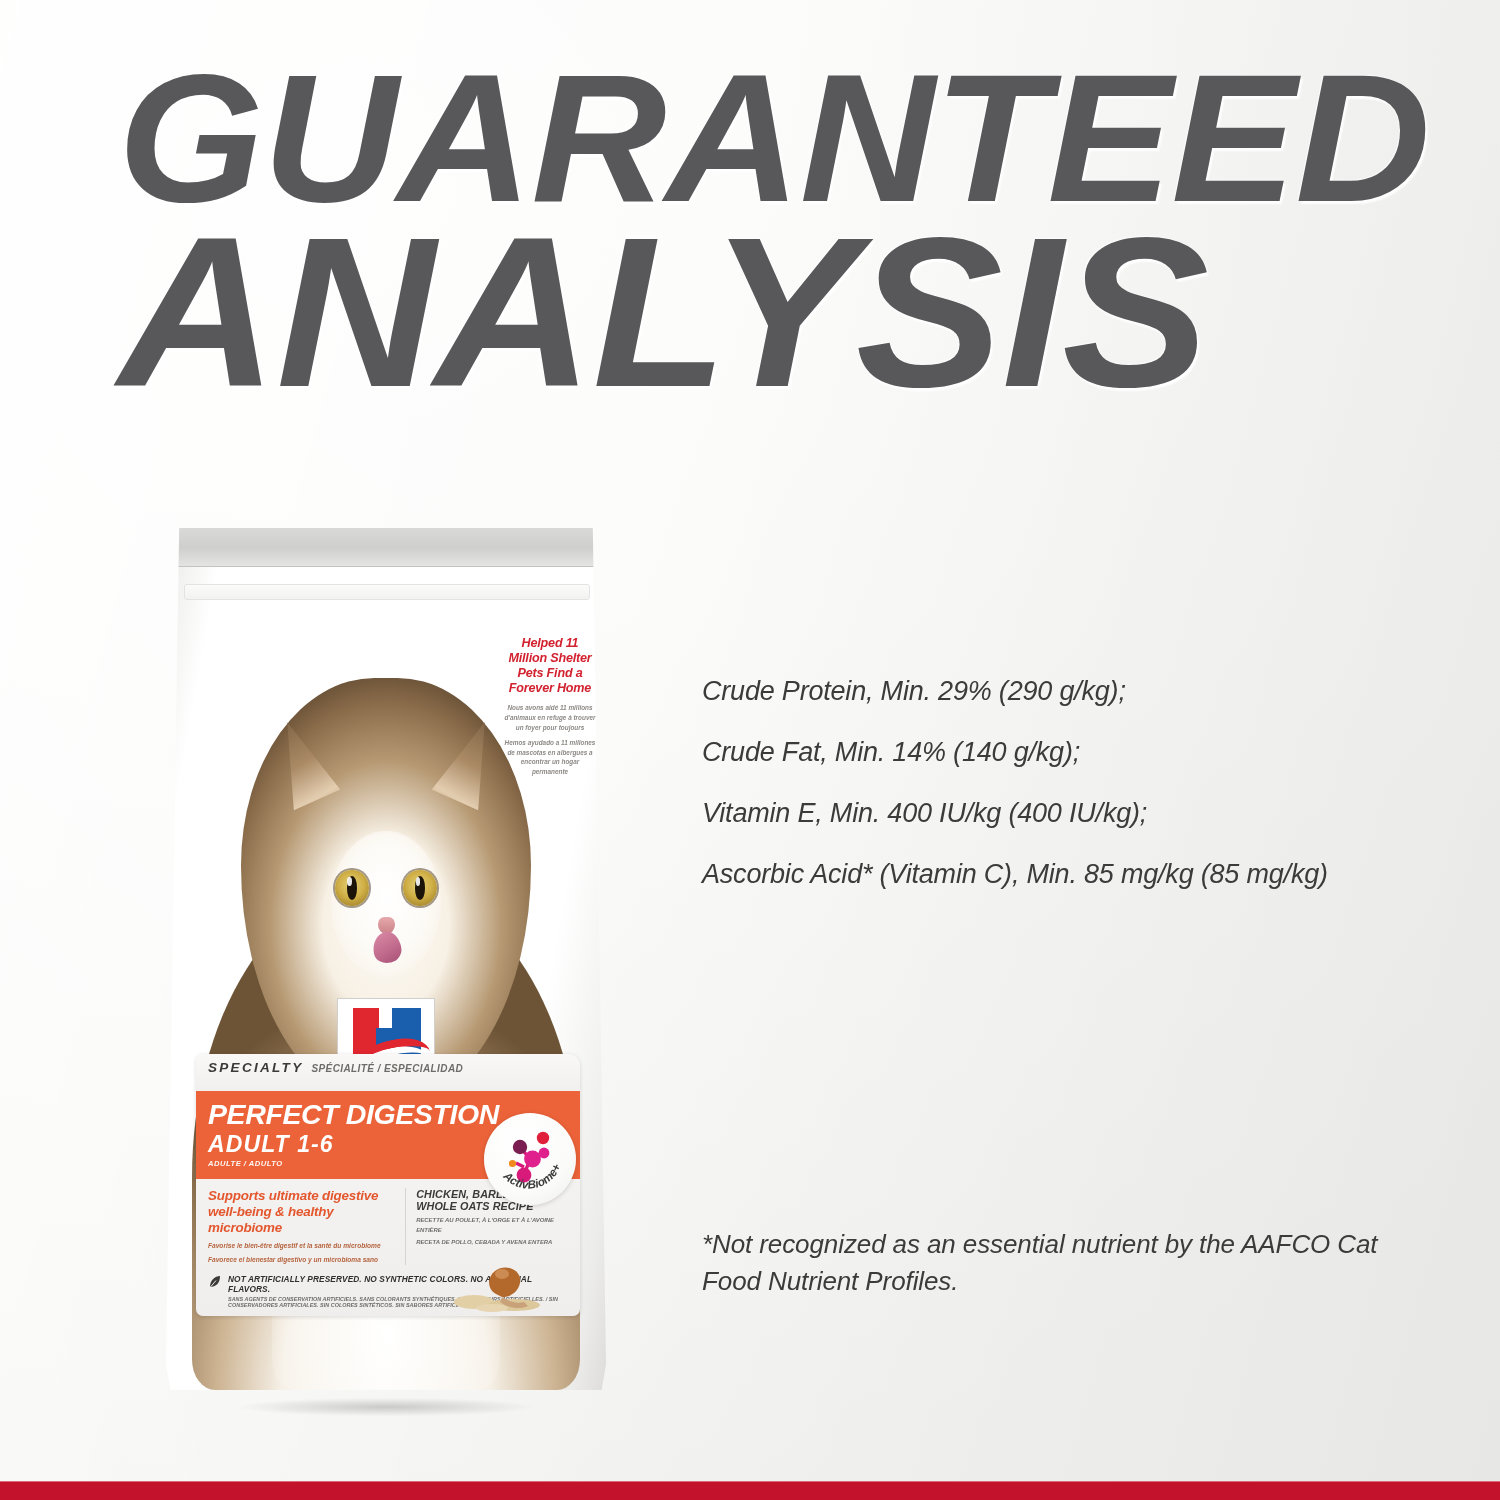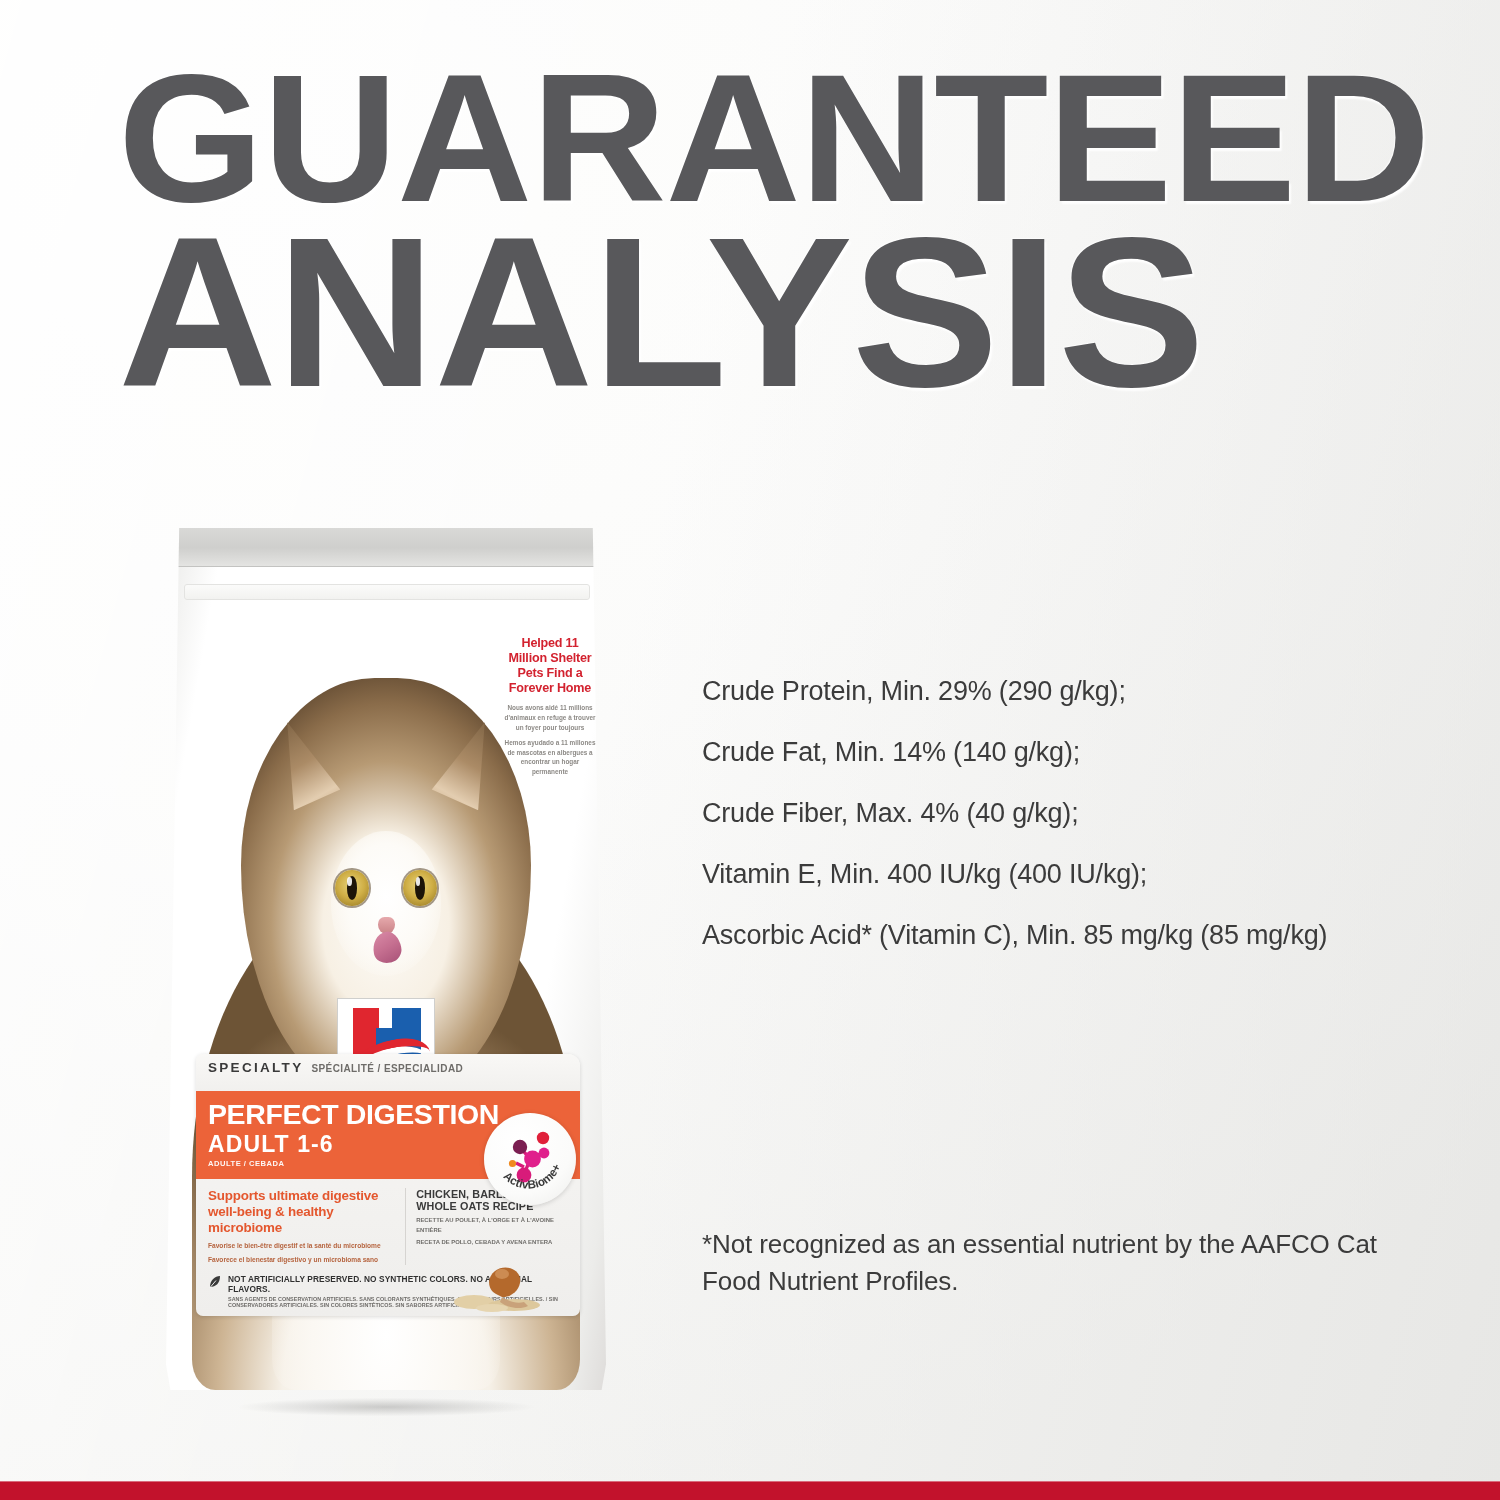--- a/index.html
+++ b/index.html
@@ -7,20 +7,21 @@
   body{
     width:1500px;height:1500px;overflow:hidden;
     font-family:"Liberation Sans", sans-serif;
     background:#ffffff;
   }
   .stage{
     position:relative;width:1500px;height:1500px;
     background:
       radial-gradient(ellipse 120% 90% at 18% 12%, #fdfdfc 0%, #fafaf9 45%, #f2f2f0 100%);
     overflow:hidden;
+    font-style:italic;
   }
   
   .bg-sheen{
     position:absolute;inset:0;
     background:linear-gradient(105deg, rgba(255,255,255,0.85) 0%, rgba(255,255,255,0.2) 42%, rgba(222,222,220,0.55) 100%);
     pointer-events:none;
   }
 
   
   .headline{
@@ -249,21 +250,20 @@
   <div class="bg-sheen"></div>
 
   <div class="headline">
     <span class="l1">GUARANTEED</span>
     <span class="l2">ANALYSIS</span>
   </div>
 
   <div class="nutrients">
     <div class="nutrient-line">Crude Protein, Min. 29% (290 g/kg);</div>
     <div class="nutrient-line">Crude Fat, Min. 14% (140 g/kg);</div>
-    <div class="nutrient-line">Crude Fiber, Max. 4% (40 g/kg);</div>
     <div class="nutrient-line">Vitamin E, Min. 400 IU/kg (400 IU/kg);</div>
     <div class="nutrient-line two-line">Ascorbic Acid* (Vitamin C), Min. 85 mg/kg (85 mg/kg)</div>
   </div>
 
   <div class="footnote">*Not recognized as an essential nutrient by the AAFCO Cat Food Nutrient Profiles.</div>
 
   <div class="bag-wrap">
     <div class="bag">
 
       <div class="zip"></div>
@@ -312,21 +312,21 @@
       <div class="panel">
 
         <div class="specialty">
           <span class="sp-main">SPECIALTY</span>
           <span class="sp-sub">SPÉCIALITÉ / ESPECIALIDAD</span>
         </div>
 
         <div class="orange-band">
           <div class="pd-title">PERFECT DIGESTION</div>
           <div class="pd-age">ADULT 1-6</div>
-          <div class="pd-age-sub">ADULTE / CEBADA</div>
+          <div class="pd-age-sub">ADULTE / ADULTO</div>
 
           <div class="activbiome">
             <svg class="ab-svg" viewBox="0 0 92 92">
               <path d="M36 34 L46 46 M46 46 L40 62 M46 46 L58 40 M32 50 L40 54" stroke="#d81b7a" stroke-width="3.4" fill="none"></path>
               <circle cx="59" cy="25" r="6.2" fill="#e0203a"></circle>
               <circle cx="36" cy="34" r="7.2" fill="#7b1f52"></circle>
               <circle cx="48.5" cy="46" r="8.4" fill="#e0208c"></circle>
               <circle cx="40" cy="62" r="7.4" fill="#d81b7a"></circle>
               <circle cx="60" cy="40" r="5.4" fill="#e0208c"></circle>
               <circle cx="28.5" cy="50.5" r="3.6" fill="#f08a1e"></circle>

